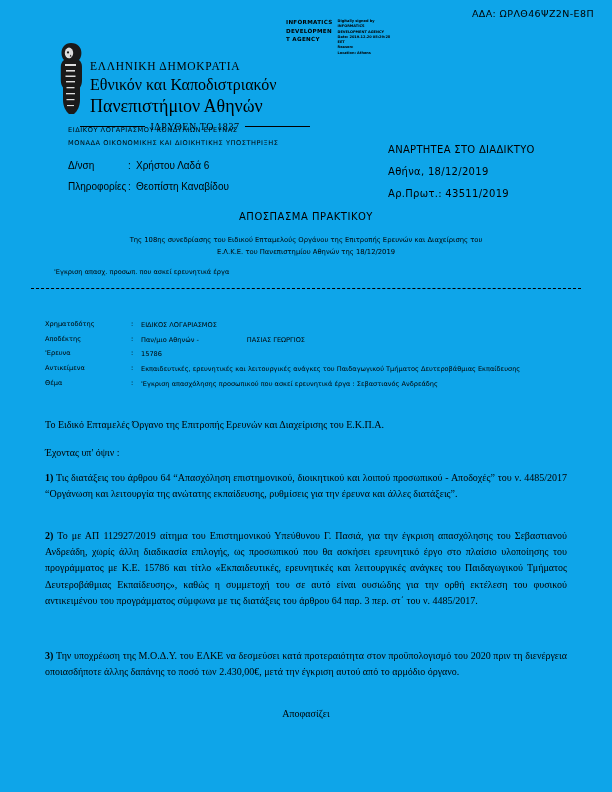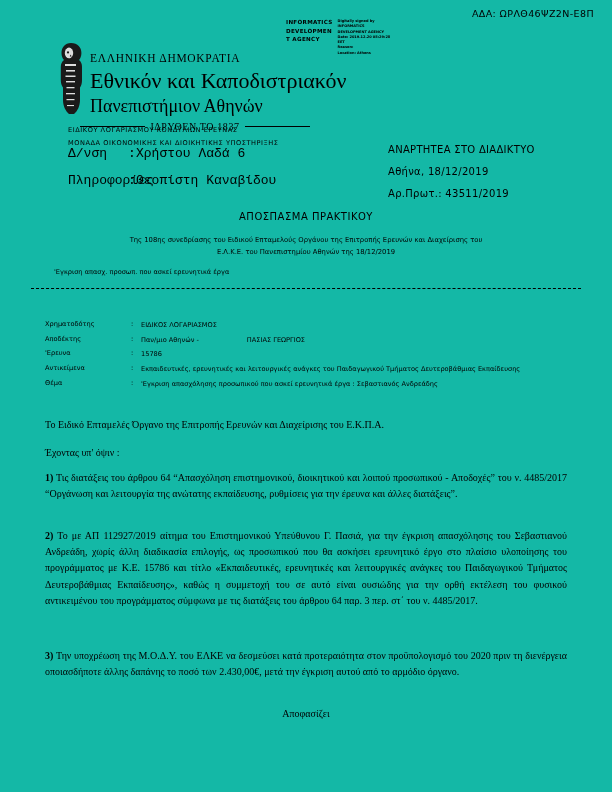--- a/index.html
+++ b/index.html
@@ -4,21 +4,21 @@
 <style>
   html, body {
     margin: 0;
     padding: 0;
     background: #ffffff;
   }
   .page {
     position: relative;
     width: 612px;
     height: 792px;
-    background: #14b8a6;
+    background: #0ea5e9;
     font-family: "Liberation Serif", "DejaVu Serif", serif;
     color: #000000;
     overflow: hidden;
     box-sizing: border-box;
   }
 
   
   .ada-code {
     position: absolute;
     top: 8px;
@@ -71,21 +71,21 @@
     margin-top: 4px;
   }
   .lh-text { flex: 1 1 auto; }
   .lh-line1 {
     font-size: 11.5px;
     letter-spacing: 0.7px;
     line-height: 1.25;
     white-space: nowrap;
   }
   .lh-line2 {
-    font-size: 22px;
+    font-size: 16px;
     line-height: 1.28;
     white-space: nowrap;
     margin-top: 1px;
   }
   .lh-line3 {
     font-size: 18px;
     line-height: 1.28;
     white-space: nowrap;
   }
   .lh-founded {
@@ -113,24 +113,24 @@
     font-size: 6.6px;
     line-height: 1.95;
     letter-spacing: 0.55px;
     font-weight: 400;
     white-space: nowrap;
   }
 
   
   .contact {
     position: absolute;
-    top: 140px;
+    top: 155px;
     left: 68px;
-    font-family: Liberation Mono, monospace;
-    font-size: 13px;
+    font-family: Liberation Sans, sans-serif;
+    font-size: 10px;
     line-height: 2.1;
   }
   .contact .crow { display: flex; white-space: nowrap; }
   .contact .clabel { width: 60px; flex: 0 0 60px; }
   .contact .csep { width: 8px; flex: 0 0 8px; }
 
   
   .meta {
     position: absolute;
     top: 145px;

